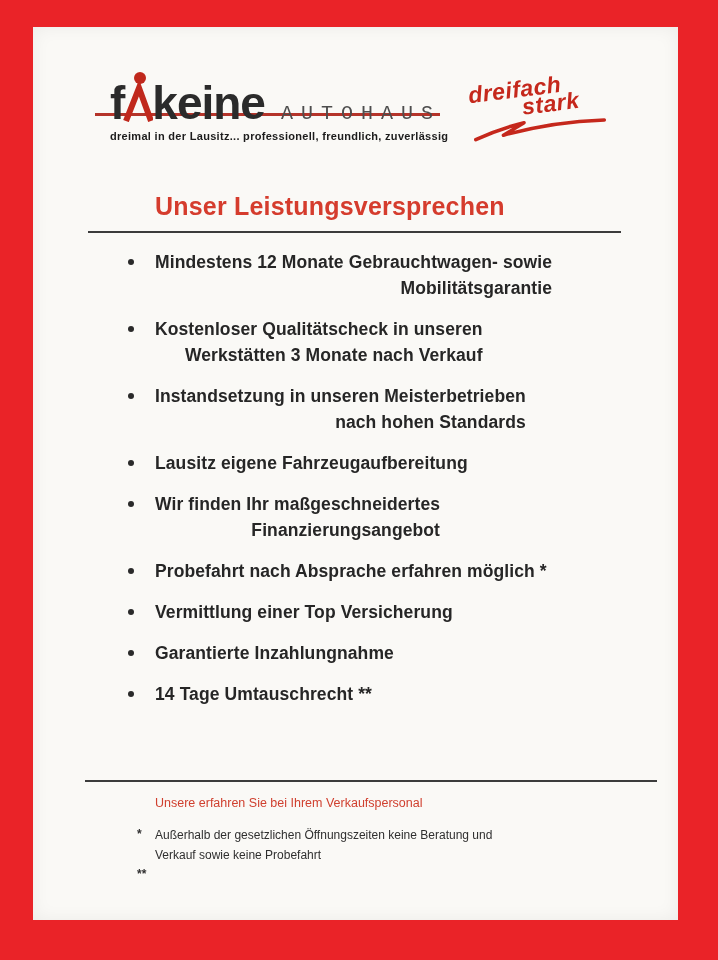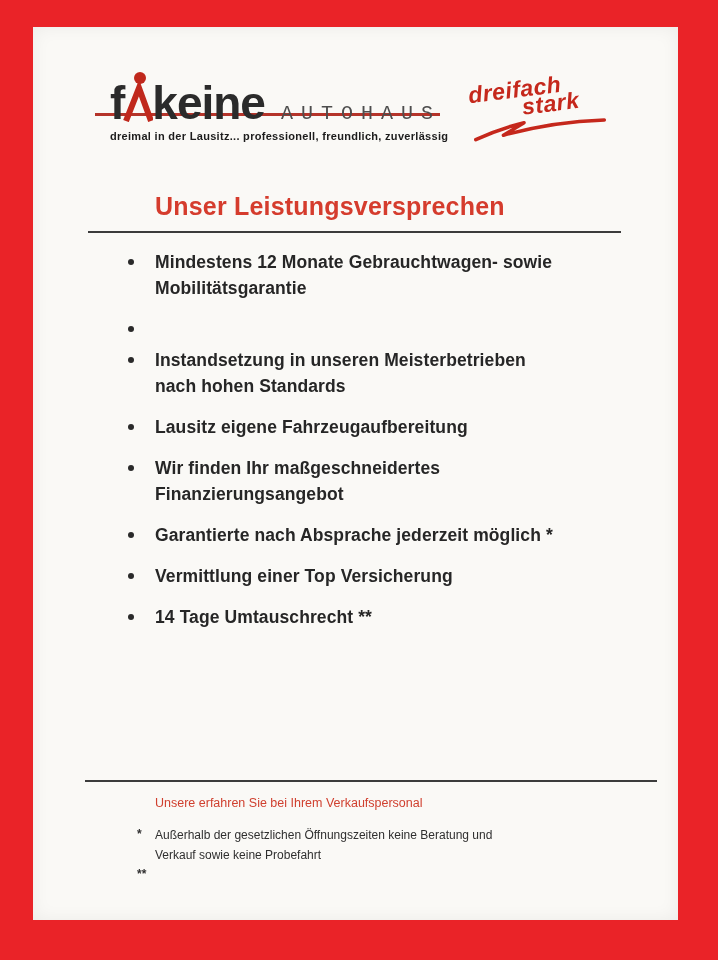--- a/index.html
+++ b/index.html
@@ -43,21 +43,21 @@
   .rule-top{left:55px;top:204px;width:533px;}
   .rule-bottom{left:52px;top:753px;width:572px;height:1.5px;}
   
   .promise-list{position:absolute;left:95px;top:222px;width:500px;}
   .bullet-item{display:flex;margin-bottom:15px;}
   .bullet-dot{
     flex:0 0 auto;width:6px;height:6px;border-radius:50%;
     background:#2a2a2a;margin:10px 21px 0 0;
   }
   .bullet-text{
-    font-size:17.5px;font-weight:bold;color:var(--c-text,#262626);line-height:26px;letter-spacing:0.1px;
+    font-size:17.5px;font-weight:bold;color:var(--c-text,#262626);line-height:26px;letter-spacing:0.1px;text-align:right;
   }
   
   .details-note{
     position:absolute;left:122px;top:769px;
     font-size:12.5px;color:var(--c-details,#d0402f);
   }
   .footnotes{position:absolute;left:104px;top:799px;width:480px;}
   .footnote{display:flex;margin-bottom:1px;}
   .fn-marker{flex:0 0 18px;font-size:12px;color:#2f2f2f;font-weight:bold;padding-top:1px;}
   .fn-text{font-size:12px;color:#2f2f2f;line-height:19.5px;}
@@ -93,40 +93,45 @@
 
   <div class="rule rule-top"></div>
 
   <div class="promise-list">
       <div class="bullet-item">
         <span class="bullet-dot"></span>
         <span class="bullet-text">Mindestens 12 Monate Gebrauchtwagen- sowie<br>Mobilitätsgarantie</span>
       </div>
       <div class="bullet-item">
         <span class="bullet-dot"></span>
+        <span class="bullet-text">Kostenloser Qualitätscheck in unseren<br>Werkstätten 3 Monate nach Verkauf</span>
       </div>
       <div class="bullet-item">
         <span class="bullet-dot"></span>
         <span class="bullet-text">Instandsetzung in unseren Meisterbetrieben<br>nach hohen Standards</span>
       </div>
       <div class="bullet-item">
         <span class="bullet-dot"></span>
         <span class="bullet-text">Lausitz eigene Fahrzeugaufbereitung</span>
       </div>
       <div class="bullet-item">
         <span class="bullet-dot"></span>
         <span class="bullet-text">Wir finden Ihr maßgeschneidertes<br>Finanzierungsangebot</span>
       </div>
       <div class="bullet-item">
         <span class="bullet-dot"></span>
-        <span class="bullet-text">Garantierte nach Absprache jederzeit möglich *</span>
+        <span class="bullet-text">Probefahrt nach Absprache erfahren möglich *</span>
       </div>
       <div class="bullet-item">
         <span class="bullet-dot"></span>
         <span class="bullet-text">Vermittlung einer Top Versicherung</span>
+      </div>
+      <div class="bullet-item">
+        <span class="bullet-dot"></span>
+        <span class="bullet-text">Garantierte Inzahlungnahme</span>
       </div>
       <div class="bullet-item">
         <span class="bullet-dot"></span>
         <span class="bullet-text">14 Tage Umtauschrecht **</span>
       </div>
     </div>
 
   <div class="rule rule-bottom"></div>
 
   <div class="details-note">Unsere erfahren Sie bei Ihrem Verkaufspersonal</div>

